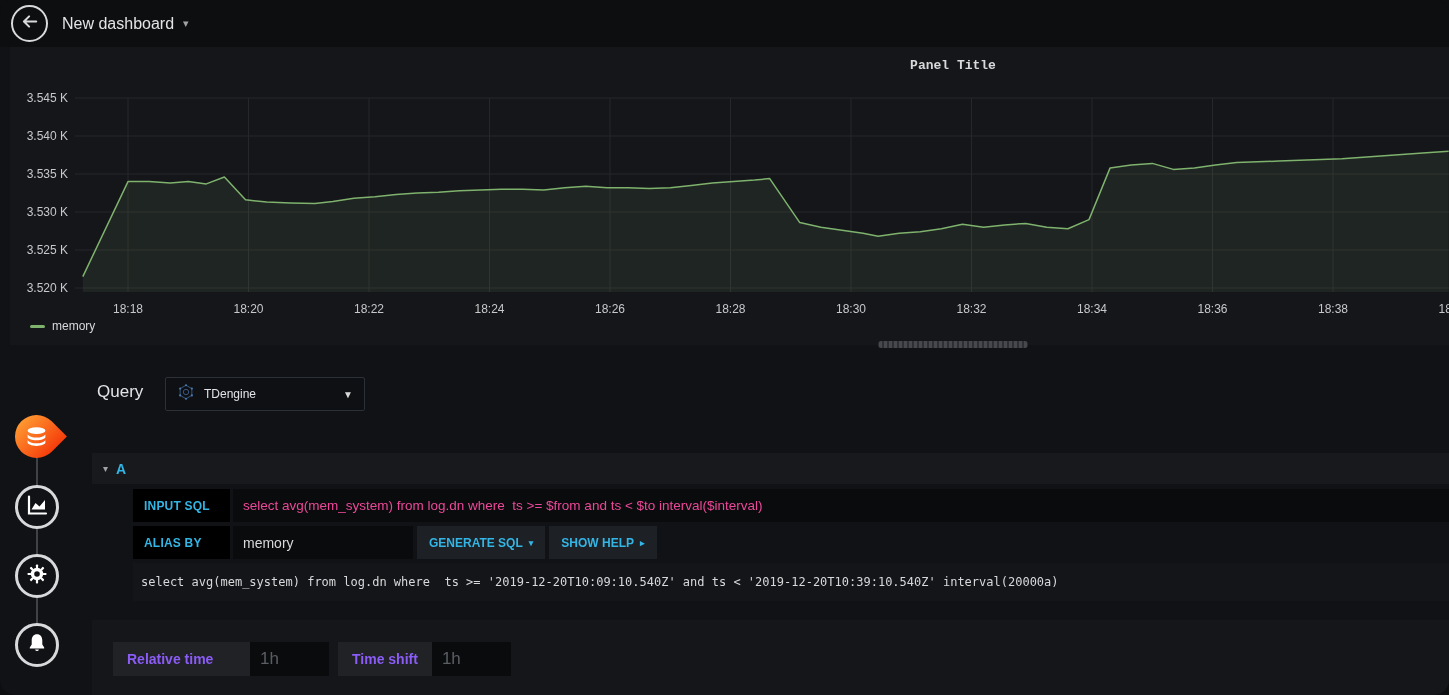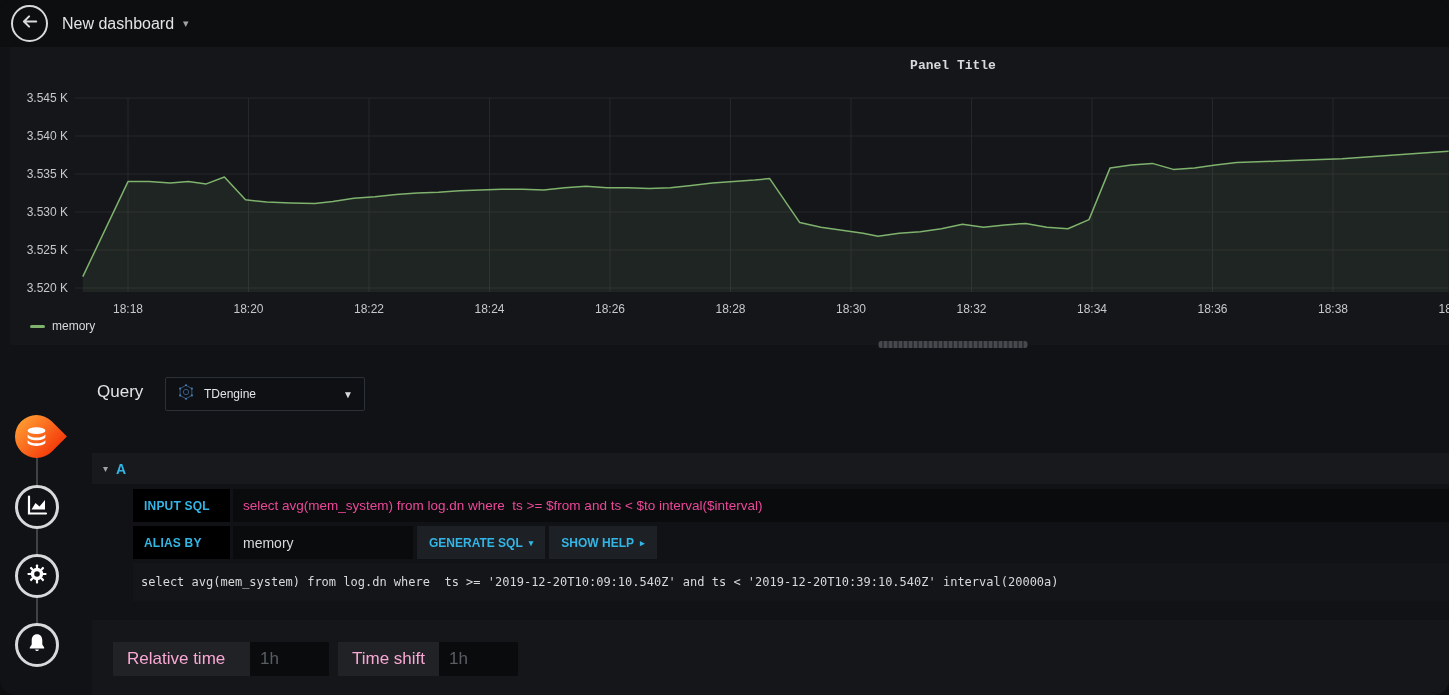--- a/index.html
+++ b/index.html
@@ -68,21 +68,21 @@
   .link-caret{font-size:9px;}
 
   .generated-sql{position:absolute;left:133px;top:563px;width:1316px;height:38px;background:#141519;
                  font-family:"DejaVu Sans Mono",monospace;font-size:12px;color:#d8d9da;
                  display:flex;align-items:center;padding-left:8px;box-sizing:border-box;white-space:pre;}
 
   
   .time-card{position:absolute;left:92px;top:620px;width:1357px;height:75px;background:#15161a;}
   .time-row{position:absolute;left:21px;top:22px;display:flex;align-items:center;}
   .time-label-cell{height:34px;background:#202226;display:flex;align-items:center;
-                   padding:0 14px;font-size:17px;font-weight:400;color:#f9a8d4;box-sizing:border-box;}
+                   padding:0 14px;font-size:14px;font-weight:700;color:#8b5cf6;box-sizing:border-box;}
   .tl-relative{width:137px;}
   .time-input{width:79px;height:34px;background:#0a0b0d;border:none;outline:none;color:#d8d9da;
               font-size:17px;padding:0 10px;box-sizing:border-box;font-family:"Liberation Sans",sans-serif;}
   .time-gap{width:9px;}
   input::placeholder{color:#5a5e64;opacity:1;}
 </style>
 </head>
 <body>
 
 <div class="page">

